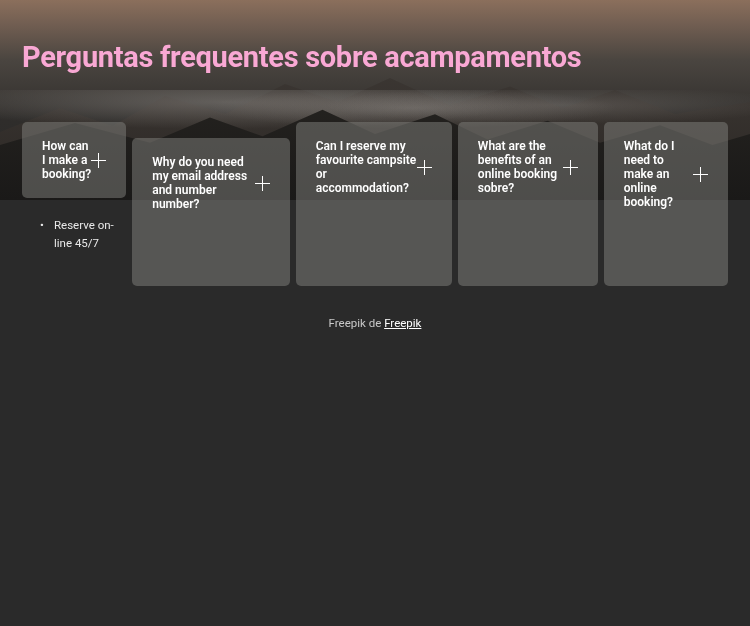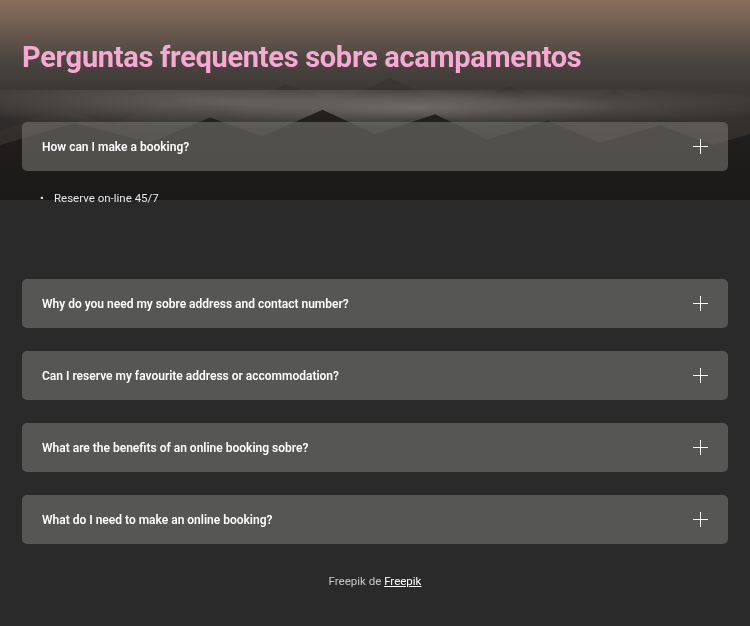--- a/index.html
+++ b/index.html
@@ -76,22 +76,22 @@
     .page-title {
       color: #f9a8d4;
       font-size: 29px;
       font-weight: 700;
       margin-bottom: 48px;
       letter-spacing: -0.3px;
     }
     
     .accordion {
       display: flex;
-      flex-direction: column;
-      gap: 23px;
+      flex-direction: row;
+      gap: 6px;
     }
     
     .accordion-item {
       background: rgba(130, 130, 126, 0.5);
       border-radius: 5px;
       overflow: hidden;
     }
     
     .accordion-header {
       display: flex;
@@ -202,28 +202,28 @@
       </div>
       <div class="accordion-content">
         <ul>
           <li>Reserve on-line 45/7</li>
         </ul>
       </div>
     </div>
 
     <div class="accordion-item extra-gap">
       <div class="accordion-header">
-        <span class="accordion-question">Why do you need my sobre address and contact number?</span>
+        <span class="accordion-question">Why do you need my email address and number number?</span>
         <span class="plus-icon"></span>
       </div>
     </div>
 
     <div class="accordion-item">
       <div class="accordion-header">
-        <span class="accordion-question">Can I reserve my favourite address or accommodation?</span>
+        <span class="accordion-question">Can I reserve my favourite campsite or accommodation?</span>
         <span class="plus-icon"></span>
       </div>
     </div>
 
     <div class="accordion-item">
       <div class="accordion-header">
         <span class="accordion-question">What are the benefits of an online booking sobre?</span>
         <span class="plus-icon"></span>
       </div>
     </div>

